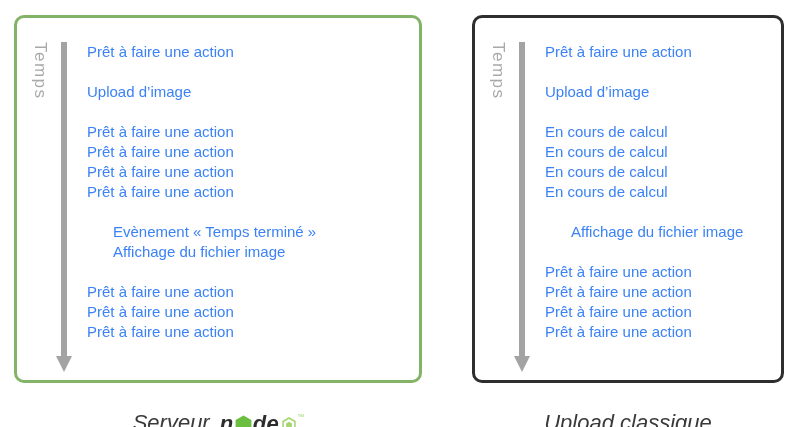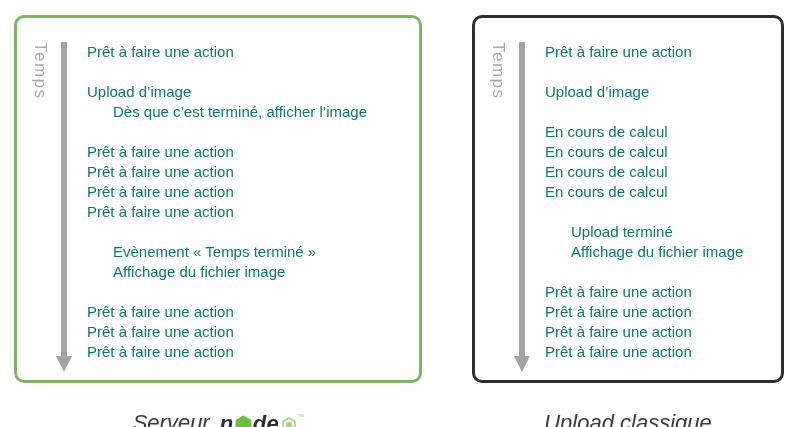--- a/index.html
+++ b/index.html
@@ -34,21 +34,21 @@
     width:0; height:0;
     border-left:8px solid transparent;
     border-right:8px solid transparent;
     border-top:16px solid #a3a3a3;
   }
   .timeline-lines {
     position:absolute; left:70px; top:24px; right:6px;
   }
   .timeline-lines .line {
     height:20px; line-height:20px;
-    font-size:15px; color:#0f766e;
+    font-size:15px; color:#3b82f6;
     white-space:pre; overflow:visible;
   }
   .timeline-lines .line.indent { padding-left:26px; }
 
   .caption {
     position:absolute; top:408px; height:30px;
     display:flex; align-items:center; justify-content:center;
     font-size:22px; color:#3a3a3a;font-style:italic;
   }
   .caption.left  { left:14px;  width:408px; }
@@ -73,21 +73,20 @@
 <body>
 
 <div class="panel-box left" style="border-color: rgb(130, 179, 102);">
   <span class="time-label">Temps</span>
   <div class="arrow-bar"></div>
   <div class="arrow-head"></div>
   <div class="timeline-lines">
       <div class="line">Prêt à faire une action</div>
       <div class="line">&nbsp;</div>
       <div class="line">Upload d’image</div>
-      <div class="line indent">Dès que c’est terminé, afficher l’image</div>
       <div class="line">&nbsp;</div>
       <div class="line">Prêt à faire une action</div>
       <div class="line">Prêt à faire une action</div>
       <div class="line">Prêt à faire une action</div>
       <div class="line">Prêt à faire une action</div>
       <div class="line">&nbsp;</div>
       <div class="line indent">Evènement « Temps terminé »</div>
       <div class="line indent">Affichage du fichier image</div>
       <div class="line">&nbsp;</div>
       <div class="line">Prêt à faire une action</div>
@@ -103,21 +102,20 @@
   <div class="timeline-lines">
       <div class="line">Prêt à faire une action</div>
       <div class="line">&nbsp;</div>
       <div class="line">Upload d’image</div>
       <div class="line">&nbsp;</div>
       <div class="line">En cours de calcul</div>
       <div class="line">En cours de calcul</div>
       <div class="line">En cours de calcul</div>
       <div class="line">En cours de calcul</div>
       <div class="line">&nbsp;</div>
-      <div class="line indent">Upload terminé</div>
       <div class="line indent">Affichage du fichier image</div>
       <div class="line">&nbsp;</div>
       <div class="line">Prêt à faire une action</div>
       <div class="line">Prêt à faire une action</div>
       <div class="line">Prêt à faire une action</div>
       <div class="line">Prêt à faire une action</div>
     </div>
 </div>
 
 <div class="caption left">

